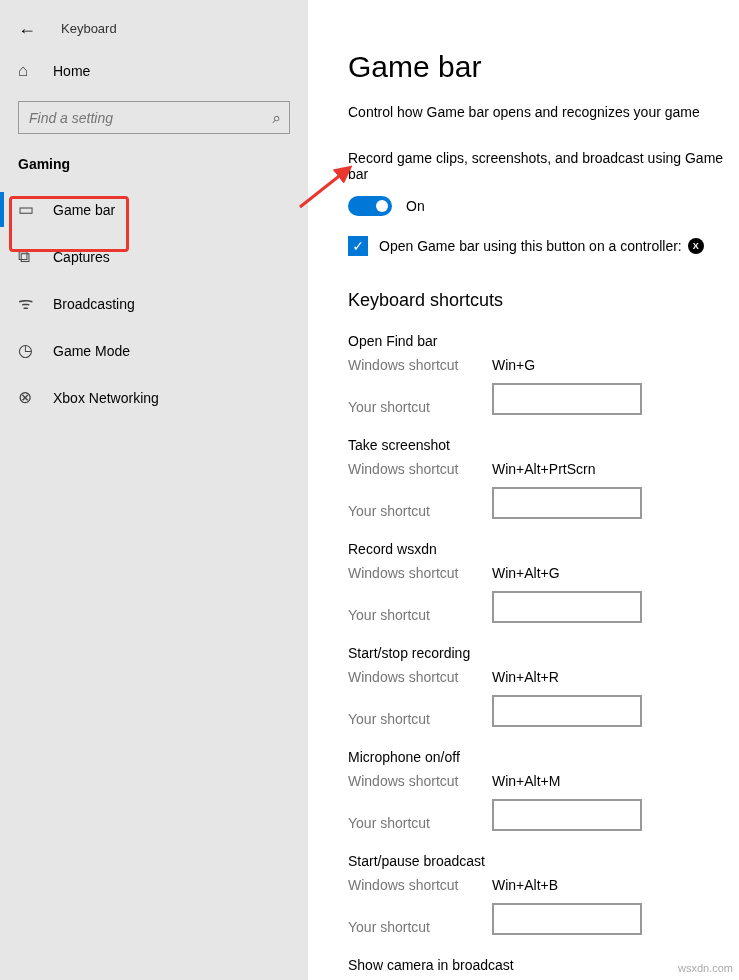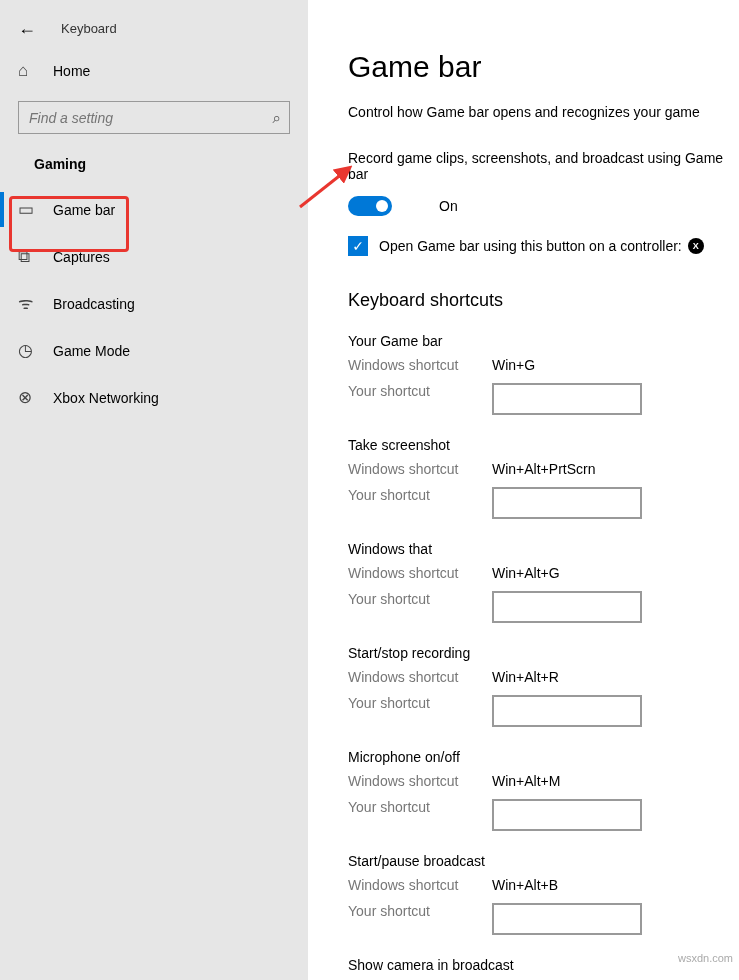--- a/index.html
+++ b/index.html
@@ -7,43 +7,43 @@
 .sidebar { width:308px; height:100%; background:#e6e6e6; padding:8px 0 0 0; }
 .topbar { display:flex; align-items:center; height:40px; padding-left:18px; }
 .back { font-size:18px; margin-right:25px; cursor:pointer; }
 .app-title { font-size:13px; color:#333; }
 .nav-row { display:flex; align-items:center; height:45px; padding-left:18px; cursor:pointer; }
 .nav-row .ic { width:20px; font-size:17px; margin-right:15px; color:#444; line-height:1; }
 .nav-row .label { font-size:14px; }
 .search { margin:8px 18px 22px 18px; height:33px; border:1px solid #999; background:#e6e6e6; display:flex; align-items:center; padding:0 8px 0 10px; }
 .search input { flex:1; border:none; outline:none; background:transparent; font-size:14px; font-style:italic; font-family:inherit; color:#555; }
 .search .sicon { color:#555; font-size:15px; }
-.section-title { padding:0 34px; font-size:14px; font-weight:600; margin-bottom:14px; }
+.section-title { padding:0 18px; font-size:14px; font-weight:600; margin-bottom:14px; }
 .nav-list .nav-row { height:47px; position:relative; }
 .nav-list .nav-row.selected::before { content:""; position:absolute; left:0; top:6px; bottom:6px; width:4px; background:#0078d7; }
 .highlight-box { position:absolute; left:9px; top:196px; width:120px; height:56px; border:3px solid #e9362f; border-radius:4px; pointer-events:none; }
 .main { flex:1; padding:50px 0 0 40px; height:100%; overflow:hidden; }
 h1 { font-size:30px; font-weight:400; margin-bottom:20px; }
 .desc { font-size:14px; margin-bottom:30px; }
 .sub { font-size:14px; margin-bottom:14px;margin-top:8px; }
-.toggle-row { display:flex; align-items:center; margin-bottom:20px;gap:33px; }
+.toggle-row { display:flex; align-items:center; margin-bottom:20px; }
 .toggle { width:44px; height:20px; border-radius:10px; background:#0078d7; position:relative; margin-right:14px; cursor:pointer; }
 .toggle::after { content:""; position:absolute; right:4px; top:4px; width:12px; height:12px; background:#fff; border-radius:50%; }
 .check-row { display:flex; align-items:center; margin-bottom:34px; }
 .check { width:20px; height:20px; background:#0078d7; display:flex; align-items:center; justify-content:center; color:#fff; font-size:14px; margin-right:11px; cursor:pointer; }
 .xbox { width:16px; height:16px; border-radius:50%; background:#000; margin-left:6px; display:flex; align-items:center; justify-content:center; color:#fff; font-size:9px; font-weight:bold; }
 h2 { font-size:18px; font-weight:400; margin-bottom:22px; }
 .shortcut-block { margin-bottom:22px; }
 .sc-name { font-size:14px; margin-bottom:8px; }
-.sc-line { display:flex; align-items:flex-start; margin-bottom:10px; }
+.sc-line { display:flex; align-items:flex-end; margin-bottom:10px; }
 .sc-label { width:144px; font-size:14px; color:#777; }
 .sc-val { font-size:14px; }
 .sc-input { width:150px; height:32px; border:2px solid #999; background:#fff; }
 .arrow { position:absolute; left:290px; top:157px; pointer-events:none; }
-.watermark { position:absolute; right:6px; bottom:16px; font-size:11px; color:#aaa; }
+.watermark { position:absolute; right:6px; bottom:6px; font-size:11px; color:#aaa; }
 </style>
 </head>
 <body>
 
 <div class="sidebar">
   <div class="topbar">
     <span class="back">←</span>
     <span class="app-title">Keyboard</span>
   </div>
   <div class="nav-row">
@@ -88,21 +88,21 @@
     <span>On</span>
   </div>
   <div class="check-row">
     <div class="check">✓</div>
     <span>Open Game bar using this button on a controller:</span>
     <span class="xbox">X</span>
   </div>
   <h2>Keyboard shortcuts</h2>
   <div id="shortcuts-container">
       <div class="shortcut-block">
-        <div class="sc-name">Your Game bar</div>
+        <div class="sc-name">Open Find bar</div>
         <div class="sc-line">
           <span class="sc-label">Windows shortcut</span>
           <span class="sc-val">Win+G</span>
         </div>
         <div class="sc-line">
           <span class="sc-label">Your shortcut</span>
           <input class="sc-input" style="">
         </div>
       </div>
       <div class="shortcut-block">
@@ -110,21 +110,21 @@
         <div class="sc-line">
           <span class="sc-label">Windows shortcut</span>
           <span class="sc-val">Win+Alt+PrtScrn</span>
         </div>
         <div class="sc-line">
           <span class="sc-label">Your shortcut</span>
           <input class="sc-input" style="">
         </div>
       </div>
       <div class="shortcut-block">
-        <div class="sc-name">Windows that</div>
+        <div class="sc-name">Record wsxdn</div>
         <div class="sc-line">
           <span class="sc-label">Windows shortcut</span>
           <span class="sc-val">Win+Alt+G</span>
         </div>
         <div class="sc-line">
           <span class="sc-label">Your shortcut</span>
           <input class="sc-input" style="">
         </div>
       </div>
       <div class="shortcut-block">

